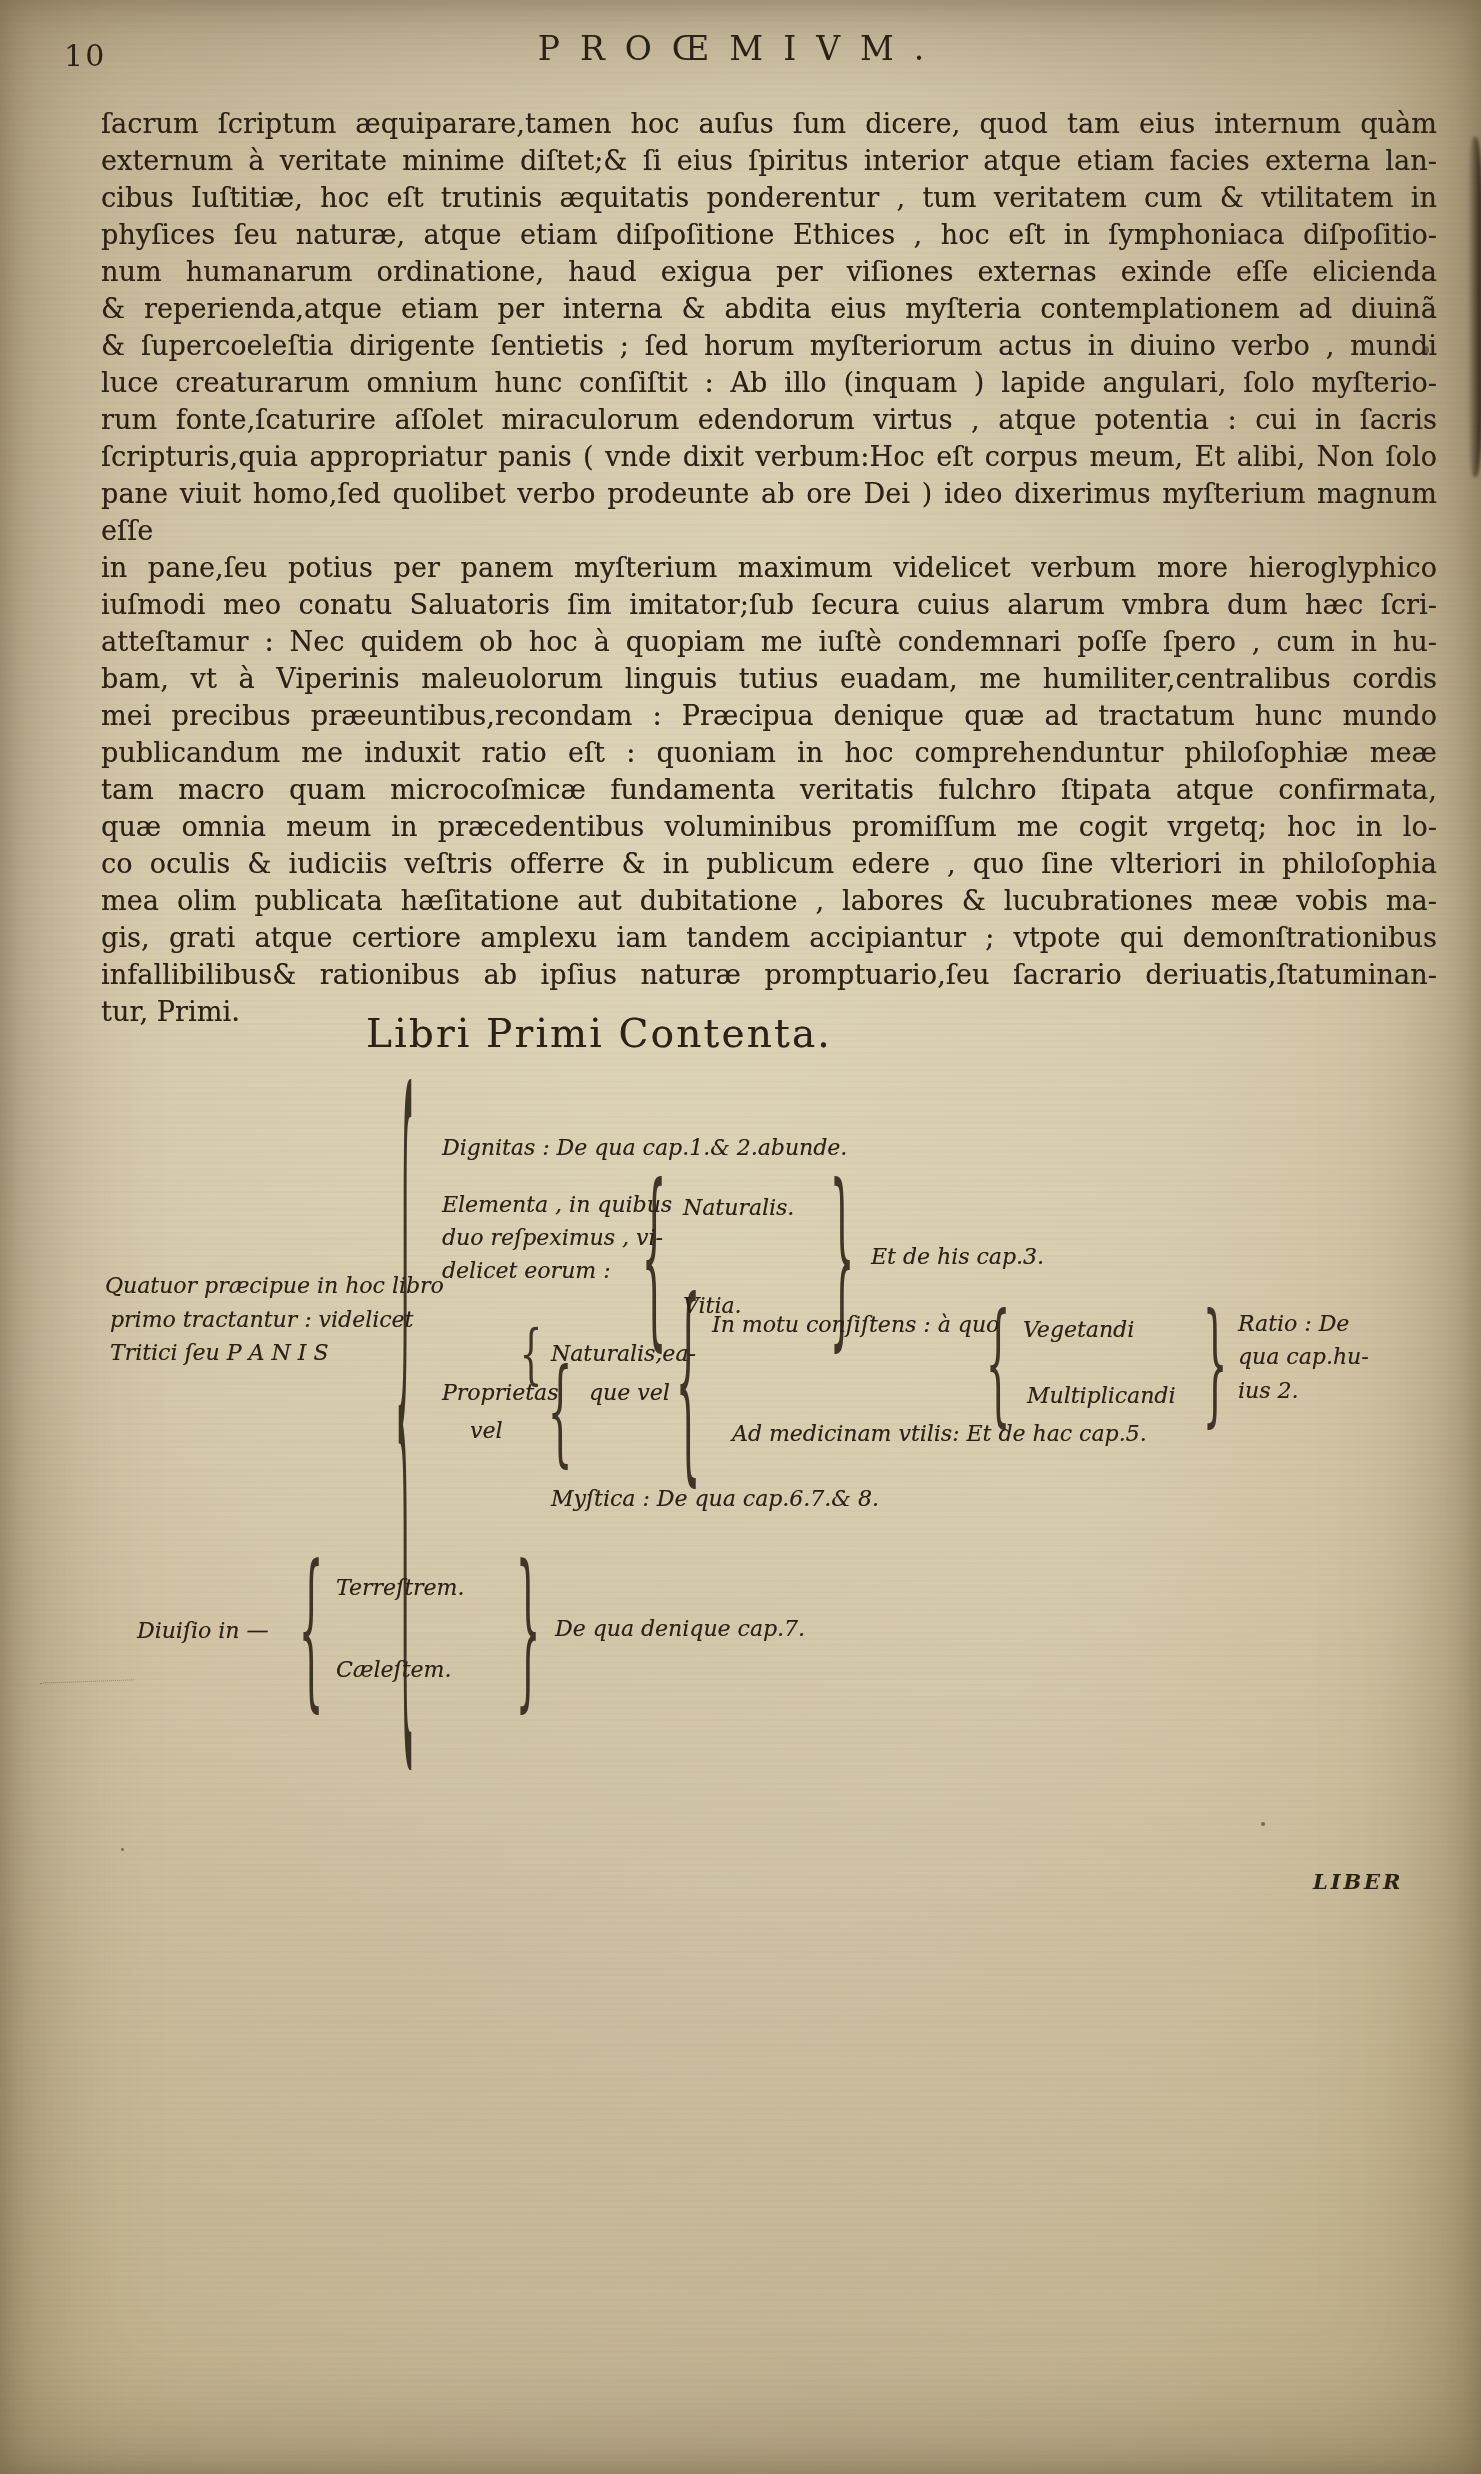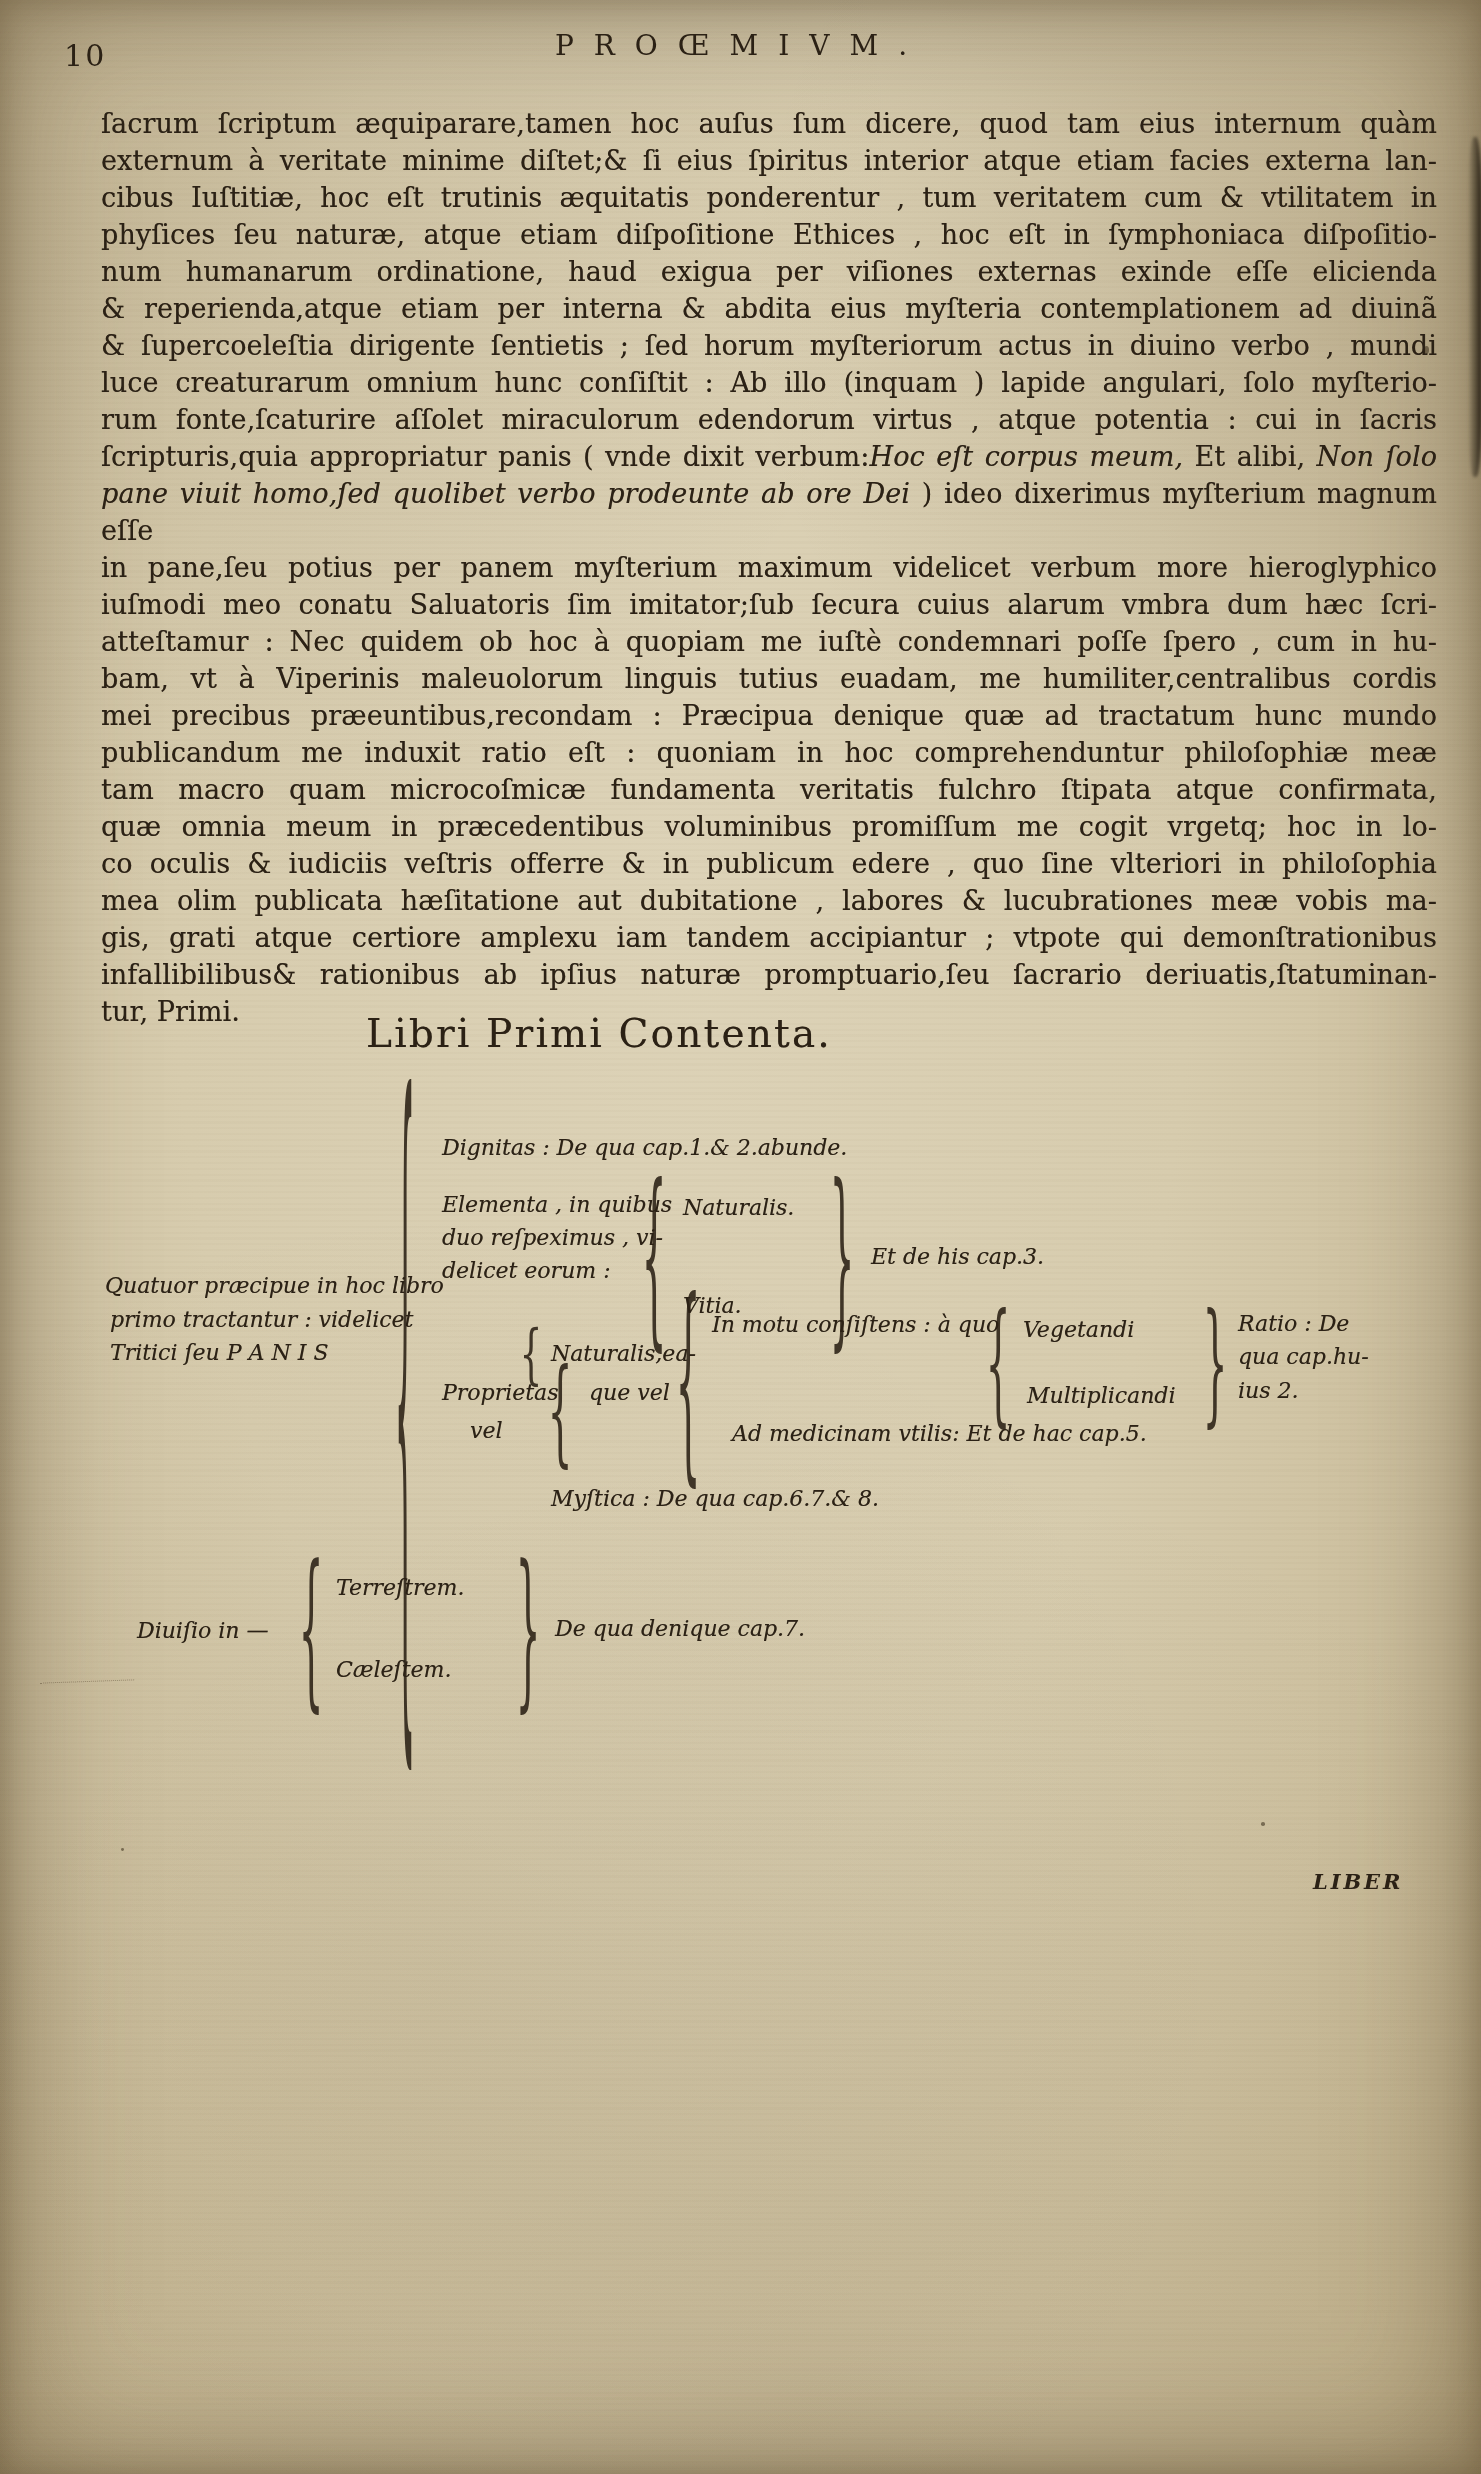--- a/index.html
+++ b/index.html
@@ -21,28 +21,28 @@
   }
   .edge-streak{position:absolute;right:0;top:137px;height:340px;width:14.5px;
     background:linear-gradient(to left, rgba(22,16,8,0.85), rgba(22,16,8,0));
     filter:blur(1.4px);border-radius:40% / 20%;}
   .speck{position:absolute;background:rgba(55,42,24,.55);border-radius:50%;filter:blur(0.4px);}
   .squiggle{position:absolute;left:40px;top:1672px;width:94px;height:8.7px;
     border-bottom:1.4px dotted rgba(70,55,32,.4);transform:rotate(-2deg);}
 
   .hdr-num{position:absolute;left:64px;top:38px;font-size:30px;letter-spacing:2.2px;}
   .hdr-title{position:absolute;left:50%;top:29px;transform:translateX(-50%);
-    font-size:28px;letter-spacing:20px;white-space:nowrap;}
+    font-size:33px;letter-spacing:20px;white-space:nowrap;}
 
   .main-text{position:absolute;left:101px;top:105px;width:1336px;
     font-size:27px;line-height:37px;letter-spacing:0.1px;
     text-shadow:0.2px 0.2px 0.5px rgba(43,33,21,.5);}
   .tl{text-align:justify;text-align-last:justify;text-justify:inter-word;}
   .tl.last{text-align-last:left;}
-  .it{font-style:italic;}
+  .it{}
 
   .contents-heading{position:absolute;left:0;top:1011px;width:1198px;text-align:center;
     font-size:39px;letter-spacing:2.2px;text-shadow:0.2px 0.2px 0.5px rgba(43,33,21,.5);}
 
   .diagram{position:absolute;inset:0;pointer-events:none;}
   .dg{position:absolute;font-style:italic;font-size:22px;line-height:29px;white-space:nowrap;
     text-shadow:0.2px 0.2px 0.4px rgba(43,33,21,.45);}
   .br{position:absolute;width:72px;height:72px;display:flex;align-items:center;justify-content:center;
     font-size:72px;font-style:normal;color:#2b2115;opacity:.88;}
 

